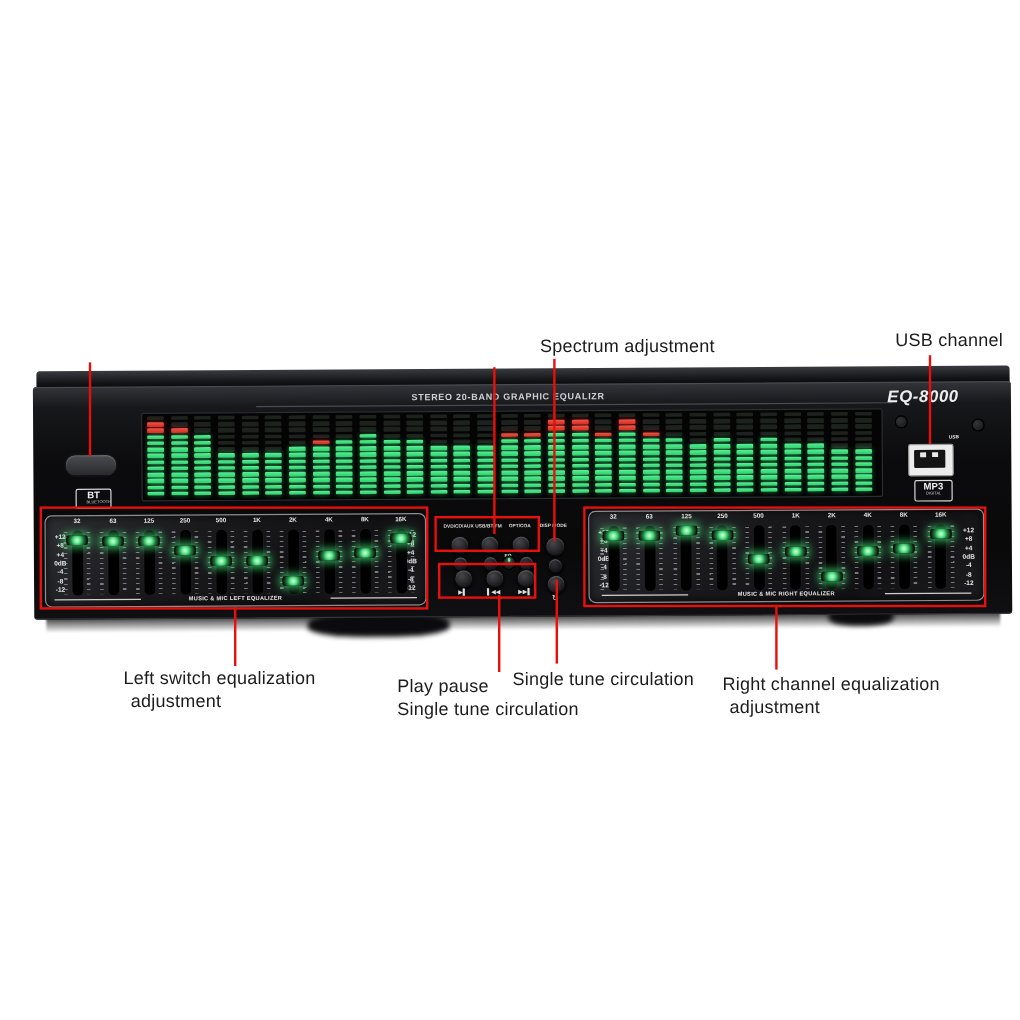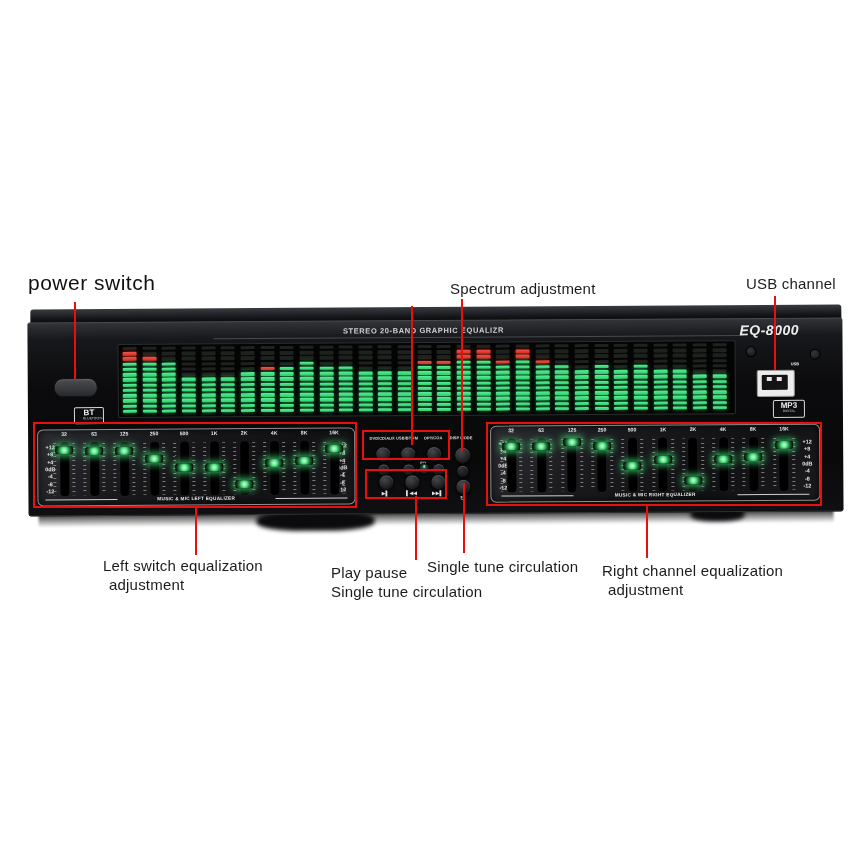--- a/index.html
+++ b/index.html
@@ -25,21 +25,21 @@
          font-size:7.5px;font-weight:bold;letter-spacing:.6px;white-space:nowrap;}
   #titleline{position:absolute;left:186px;top:17px;width:530px;height:1px;background:#4a4b4e;}
   #model{position:absolute;left:712px;top:4px;color:#eceded;font-size:14px;font-weight:bold;font-style:italic;letter-spacing:.5px;}
   #powerbtn{position:absolute;left:26px;top:56px;width:42px;height:17px;border-radius:9px;
          background:linear-gradient(to bottom,#4c4d50,#28292c);border:1px solid #141416;
          box-shadow:inset 0 1px 1px #6a6b70;}
   .screw{position:absolute;width:9px;height:9px;border-radius:50%;
          background:radial-gradient(circle at 35% 35%,#34353a,#131316);border:1px solid #000;}
   
   .logo{position:absolute;border:1px solid #d8d8d8;background:#0d0d0f;color:#f2f2f2;
-        text-align:center;border-radius:2px;margin-left:11px;}
+        text-align:center;border-radius:2px;}
   .logo .big{display:block;font-size:8px;font-weight:bold;line-height:9px;}
   .logo .sub{display:block;font-size:8px;transform:scale(.42);transform-origin:center top;line-height:5px;color:#cfcfcf;white-space:nowrap;}
   
   #usblabel{position:absolute;left:763px;top:44px;color:#e6e6e6;font-size:8px;transform:scale(.5);transform-origin:left top;font-weight:bold;}
   #usb{position:absolute;left:729px;top:52px;width:36px;height:25px;background:#ececec;border-radius:2px;
        border:1px solid #9a9a9a;box-shadow:0 1px 2px rgba(0,0,0,.6);}
   #usb .slot{position:absolute;left:4px;top:4px;width:26px;height:15px;background:#141414;border-radius:1px;}
   #usb .pin{position:absolute;top:2px;width:5px;height:4px;background:#e8e8e8;}
   
   #display{position:absolute;left:90px;top:22px;width:616px;height:72px;background:#040404;
@@ -70,21 +70,20 @@
   .pushbtn.dim{background:radial-gradient(circle at 38% 32%,#303135,#161619 70%);}
   .sym{position:absolute;color:#e0e0e0;font-size:9px;transform:scale(.55);transform-origin:center;width:30px;text-align:center;white-space:nowrap;}
   .eqknob{position:absolute;width:10px;height:10px;border-radius:50%;
           background:radial-gradient(circle at 45% 40%,#3c3d41,#141417 75%);border:1px solid #000;}
   .eqknob .dot{position:absolute;left:3.5px;top:1px;width:2.5px;height:2.5px;border-radius:50%;background:#6af29a;box-shadow:0 0 3px #4ae486;}
 </style>
 </head>
 <body>
 <div id="canvas">
 
-<div class="note-big" style="left:28px;top:271px;">power switch</div>
 <div class="note" style="left:450px;top:279px;">Spectrum adjustment</div>
 <div class="note" style="left:746px;top:274px;">USB channel</div>
 
 <div class="note" style="left:103px;top:556px;">
   <div>Left switch equalization</div>
   <div style="padding-left:6px;">adjustment</div>
 </div>
 <div class="note" style="left:331px;top:563px;">
   <div>Play pause</div>
   <div>Single tune circulation</div>

